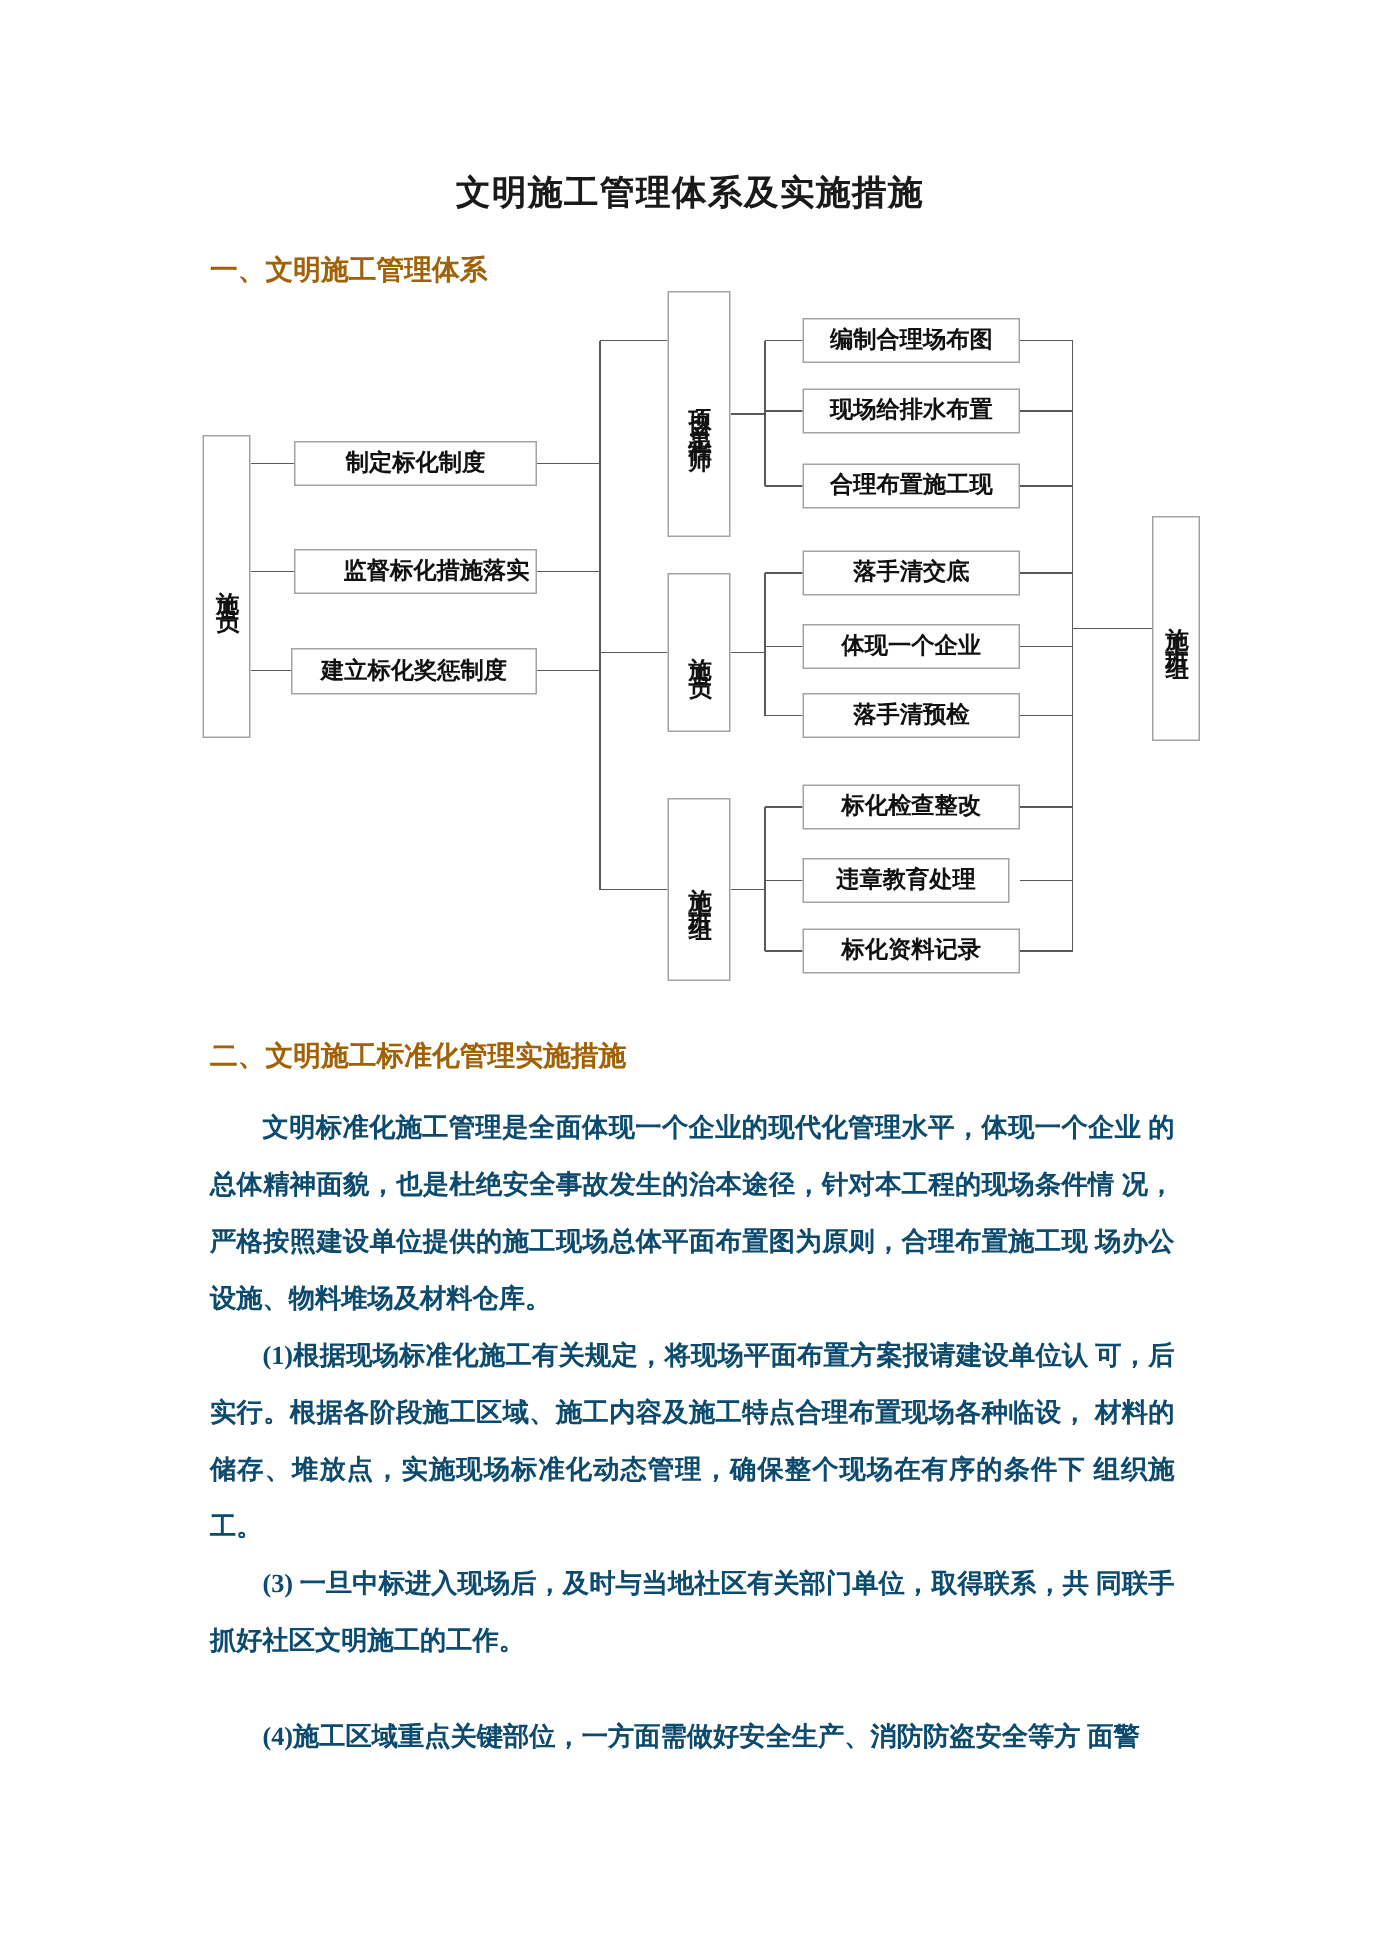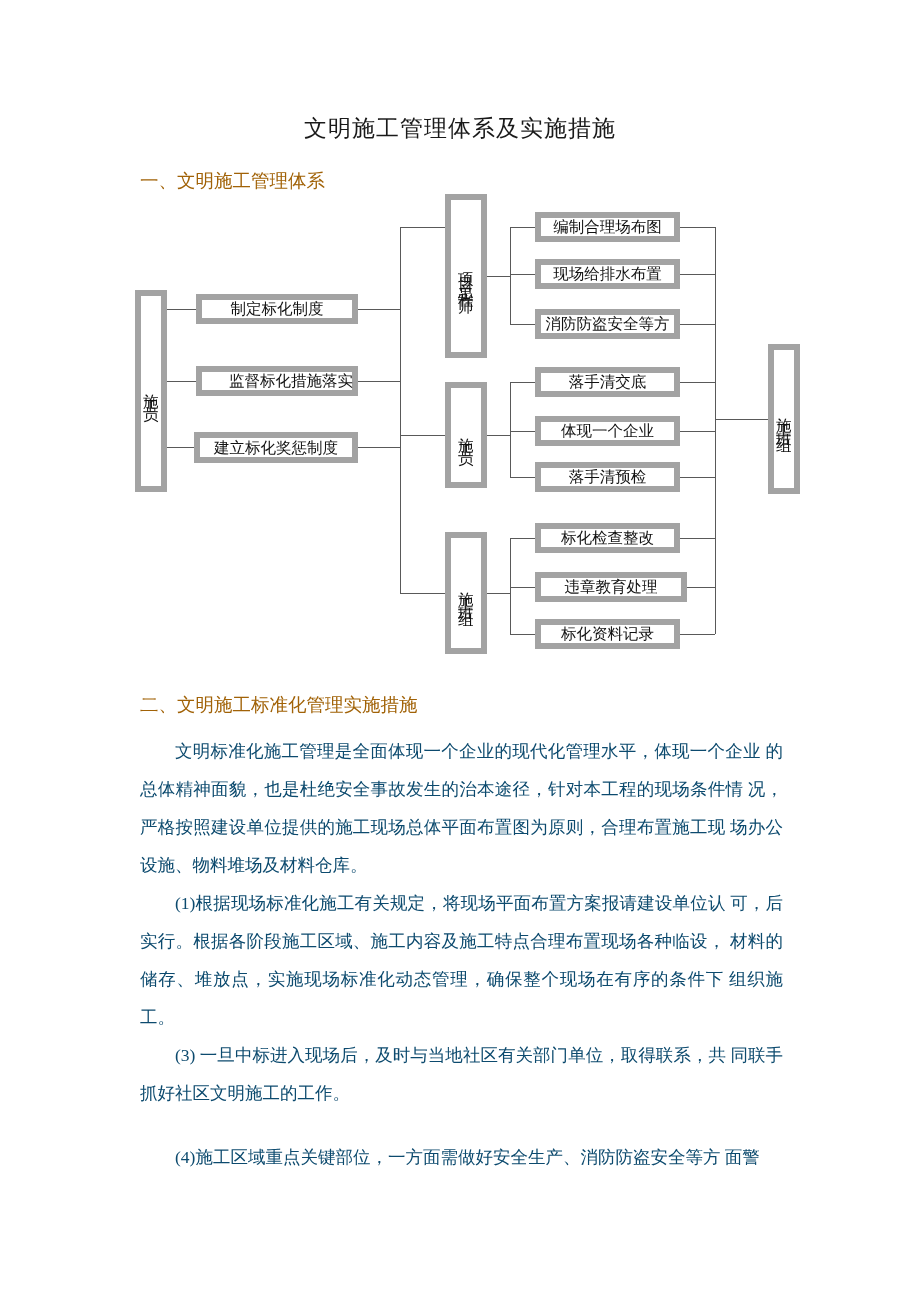--- a/index.html
+++ b/index.html
@@ -7,20 +7,21 @@
   .page{
     position:relative;
     width:920px;height:1301px;
     margin:0 auto;
     background:#ffffff;
     font-family:"Liberation Serif","DejaVu Serif",serif;
     color:#212121;
     overflow:hidden;
     box-sizing:border-box;
     padding-top:112px;
+    font-weight:bold;
   }
   .doc-title{
     text-align:center;
     font-size:23px;
     line-height:34px;
     letter-spacing:1px;
     color:#1a1a1a;
   }
   .section-heading{
     margin:22px 0 0 140px;
@@ -31,21 +32,21 @@
   .section-heading.second{margin-top:30px;}
   
   .diagram{
     position:relative;
     width:920px;height:468px;
   }
   .diagram svg{position:absolute;left:0;top:0;}
   .dbox,.vbox{
     position:absolute;
     box-sizing:border-box;
-    border:6px solid #a3a3a3;
+    border:1px solid #a3a3a3;
     background:#ffffff;
     display:flex;align-items:center;justify-content:center;
     font-size:15.5px;
     color:#111111;
     text-align:center;
     line-height:1;
   }
   .dbox{white-space:nowrap;}
   .vbox{
     writing-mode:vertical-lr;
@@ -128,28 +129,28 @@
     <div class="dbox" style="left:196px;top:100px;width:162px;height:30px;">制定标化制度</div>
     <div class="dbox" style="left:196px;top:172px;width:162px;height:30px;padding-left:28px;">监督标化措施落实</div>
     <div class="dbox" style="left:194px;top:238px;width:164px;height:31px;">建立标化奖惩制度</div>
 
     <div class="vbox" style="left:445px;top:0px;width:42px;height:164px;letter-spacing:0.35em;">项目总工程师</div>
     <div class="vbox" style="left:445px;top:188px;width:42px;height:106px;">施工员</div>
     <div class="vbox" style="left:445px;top:338px;width:42px;height:122px;">施工班组</div>
 
     <div class="dbox" style="left:535px;top:18px;width:145px;height:30px;">编制合理场布图</div>
     <div class="dbox" style="left:535px;top:65px;width:145px;height:30px;">现场给排水布置</div>
-    <div class="dbox" style="left:535px;top:115px;width:145px;height:30px;">消防防盗安全等方</div>
+    <div class="dbox" style="left:535px;top:115px;width:145px;height:30px;">合理布置施工现</div>
 
     <div class="dbox" style="left:535px;top:173px;width:145px;height:30px;">落手清交底</div>
     <div class="dbox" style="left:535px;top:222px;width:145px;height:30px;">体现一个企业</div>
     <div class="dbox" style="left:535px;top:268px;width:145px;height:30px;">落手清预检</div>
 
     <div class="dbox" style="left:535px;top:329px;width:145px;height:30px;">标化检查整改</div>
-    <div class="dbox" style="left:535px;top:378px;width:152px;height:30px;">违章教育处理</div>
+    <div class="dbox" style="left:535px;top:378px;width:138px;height:30px;">违章教育处理</div>
     <div class="dbox" style="left:535px;top:425px;width:145px;height:30px;">标化资料记录</div>
 
     <div class="vbox" style="left:768px;top:150px;width:32px;height:150px;">施工班组</div>
   </div>
 
   <div class="section-heading second">二、文明施工标准化管理实施措施</div>
 
   <p class="para first">文明标准化施工管理是全面体现一个企业的现代化管理水平，体现一个企业 的总体精神面貌，也是杜绝安全事故发生的治本途径，针对本工程的现场条件情 况，严格按照建设单位提供的施工现场总体平面布置图为原则，合理布置施工现 场办公设施、物料堆场及材料仓库。</p>
   <p class="para">(1)根据现场标准化施工有关规定，将现场平面布置方案报请建设单位认 可，后实行。根据各阶段施工区域、施工内容及施工特点合理布置现场各种临设， 材料的储存、堆放点，实施现场标准化动态管理，确保整个现场在有序的条件下 组织施工。</p>
   <p class="para">(3) 一旦中标进入现场后，及时与当地社区有关部门单位，取得联系，共 同联手抓好社区文明施工的工作。</p>

